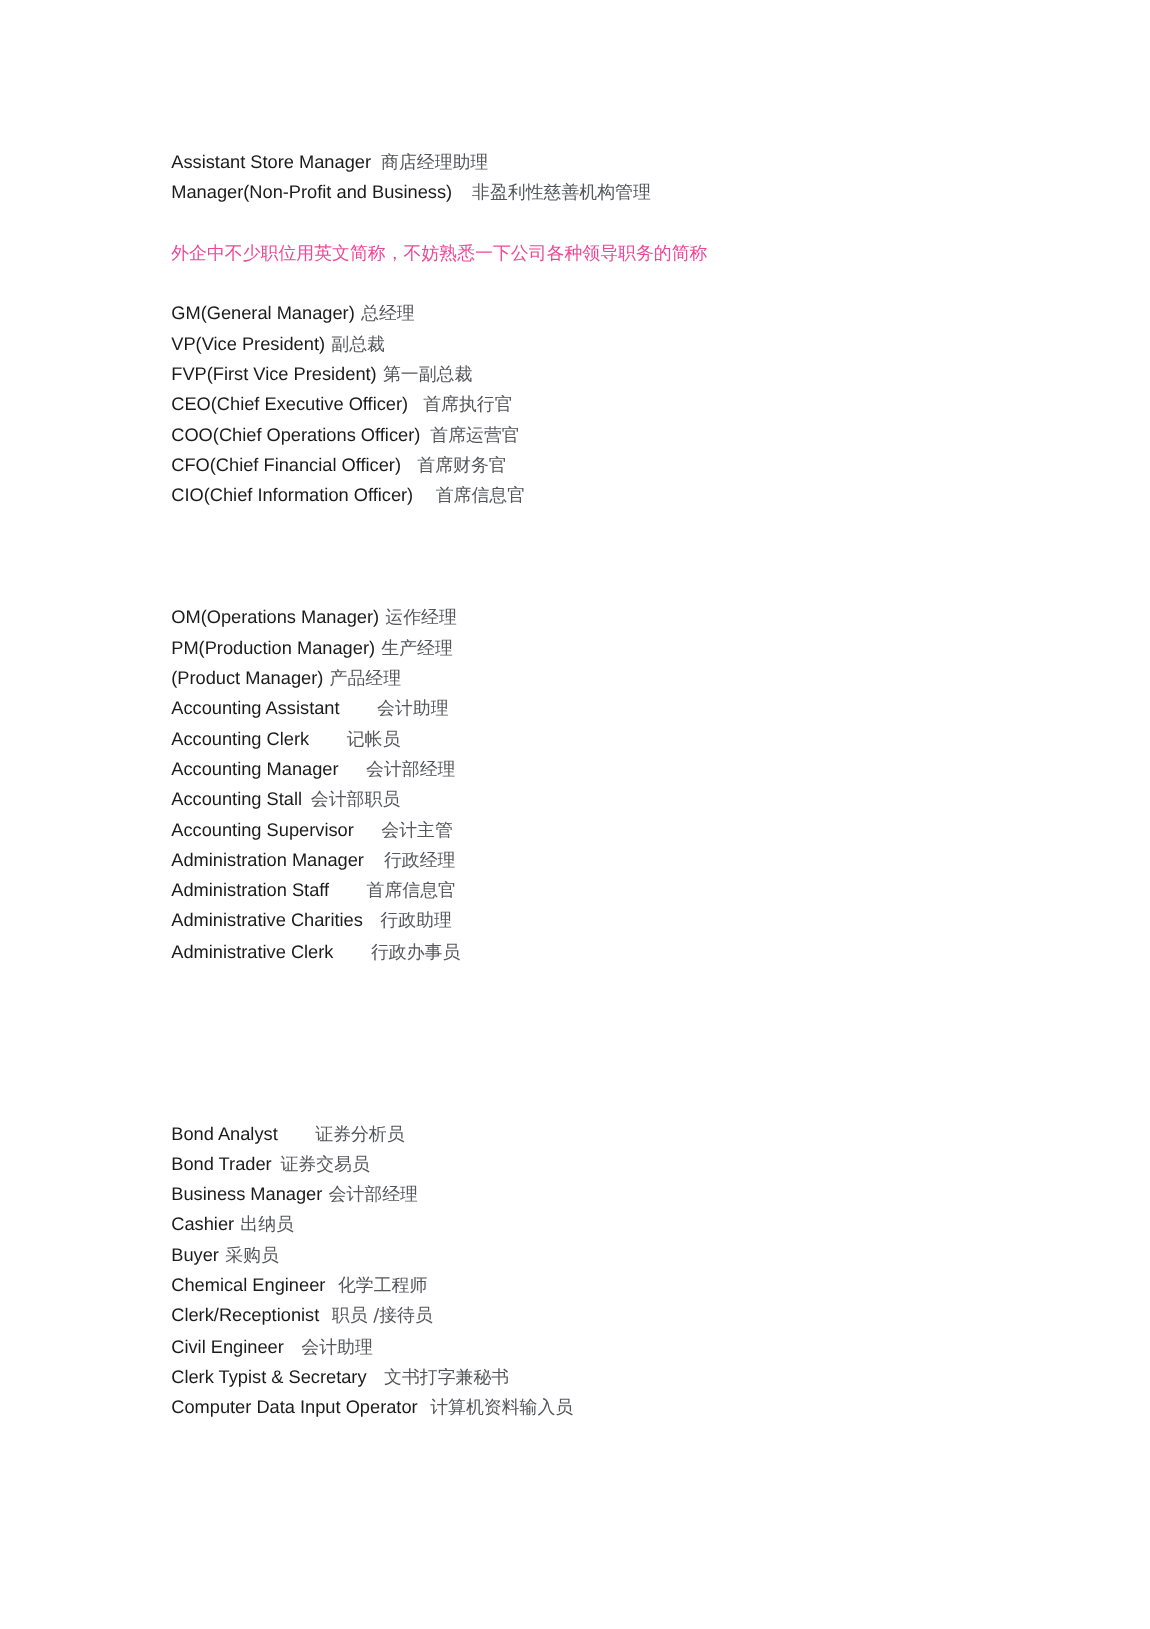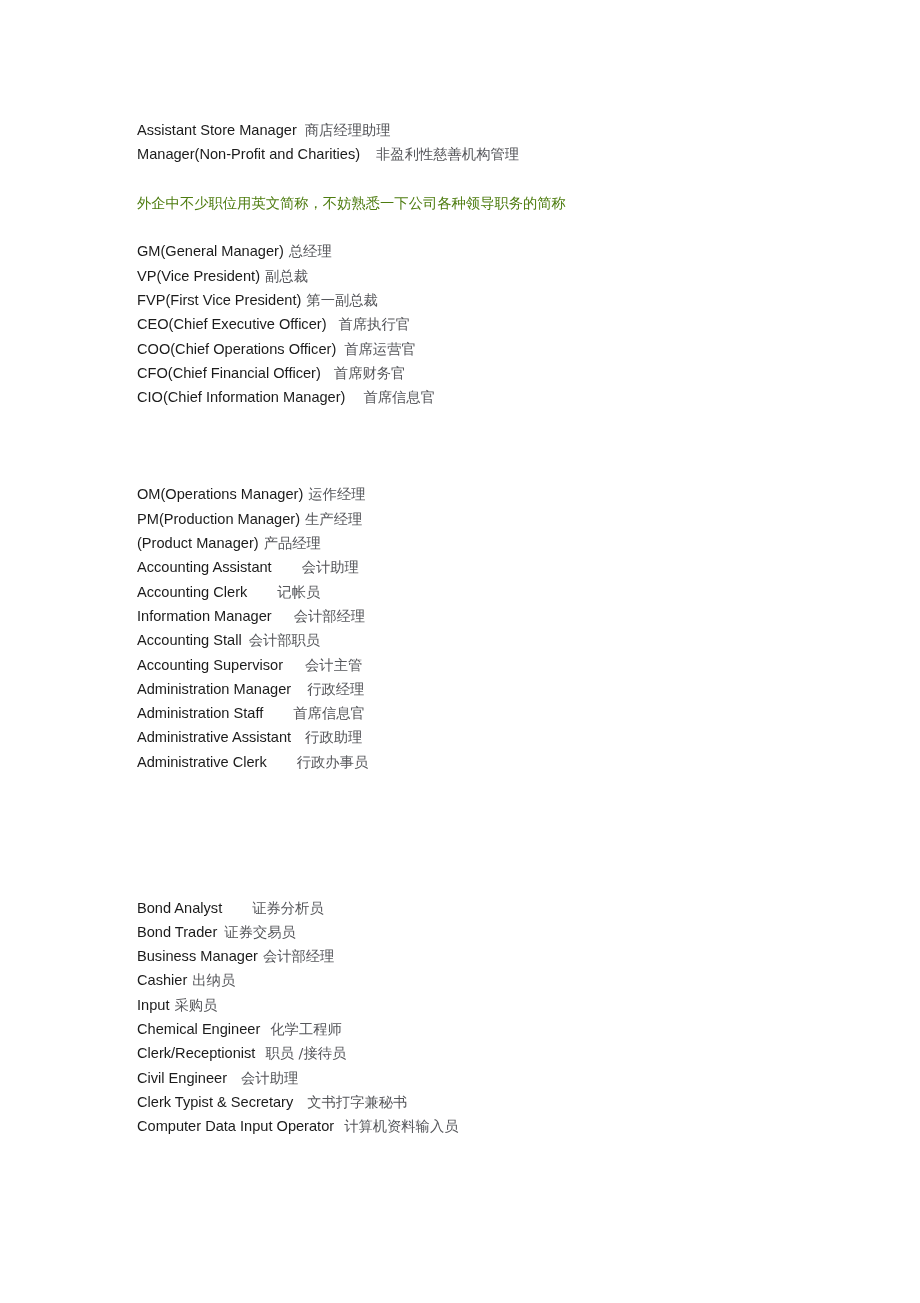--- a/index.html
+++ b/index.html
@@ -42,72 +42,72 @@
   }
   .gap {
     display: inline-block;
   }
   .intro-line {
     height: 24.3px;
     line-height: 24.3px;
     white-space: pre;
   }
   .intro-line .zh {
-    color: #4d7c0f;
+    color: #ec4899;
     font-size: 14.3px;
   }
   .spacer-1 { height: 24.3px; }
   .spacer-3 { height: 72.9px; }
   .spacer-5 { height: 121.5px; }
 </style>
 </head>
 <body>
 
 <div id="doc-page">
   <div id="doc-body">
       <div class="doc-block">
         <div class="doc-line"><span class="en">Assistant Store Manager</span><span class="gap" style="width: 8px;"></span><span class="zh">商店经理助理</span></div>
-        <div class="doc-line"><span class="en">Manager(Non-Profit and Charities)</span><span class="gap" style="width: 16px;"></span><span class="zh">非盈利性慈善机构管理</span></div>
+        <div class="doc-line"><span class="en">Manager(Non-Profit and Business)</span><span class="gap" style="width: 16px;"></span><span class="zh">非盈利性慈善机构管理</span></div>
       </div>
       <div class="spacer-1"></div>
       <div class="doc-block">
         <div class="doc-line intro-line"><span class="zh">外企中不少职位用英文简称，不妨熟悉一下公司各种领导职务的简称</span></div>
       </div>
       <div class="spacer-1"></div>
       <div class="doc-block">
         <div class="doc-line"><span class="en">GM(General Manager)</span><span class="gap" style="width: 5px;"></span><span class="zh">总经理</span></div>
         <div class="doc-line"><span class="en">VP(Vice President)</span><span class="gap" style="width: 5px;"></span><span class="zh">副总裁</span></div>
         <div class="doc-line"><span class="en">FVP(First Vice President)</span><span class="gap" style="width: 5px;"></span><span class="zh">第一副总裁</span></div>
         <div class="doc-line"><span class="en">CEO(Chief Executive Officer)</span><span class="gap" style="width: 12px;"></span><span class="zh">首席执行官</span></div>
         <div class="doc-line"><span class="en">COO(Chief Operations Officer)</span><span class="gap" style="width: 8px;"></span><span class="zh">首席运营官</span></div>
         <div class="doc-line"><span class="en">CFO(Chief Financial Officer)</span><span class="gap" style="width: 13px;"></span><span class="zh">首席财务官</span></div>
-        <div class="doc-line"><span class="en">CIO(Chief Information Manager)</span><span class="gap" style="width: 18px;"></span><span class="zh">首席信息官</span></div>
+        <div class="doc-line"><span class="en">CIO(Chief Information Officer)</span><span class="gap" style="width: 18px;"></span><span class="zh">首席信息官</span></div>
       </div>
       <div class="spacer-3"></div>
       <div class="doc-block">
         <div class="doc-line"><span class="en">OM(Operations Manager)</span><span class="gap" style="width: 5px;"></span><span class="zh">运作经理</span></div>
         <div class="doc-line"><span class="en">PM(Production Manager)</span><span class="gap" style="width: 5px;"></span><span class="zh">生产经理</span></div>
         <div class="doc-line"><span class="en">(Product Manager)</span><span class="gap" style="width: 5px;"></span><span class="zh">产品经理</span></div>
         <div class="doc-line"><span class="en">Accounting Assistant</span><span class="gap" style="width: 30px;"></span><span class="zh">会计助理</span></div>
         <div class="doc-line"><span class="en">Accounting Clerk</span><span class="gap" style="width: 30px;"></span><span class="zh">记帐员</span></div>
-        <div class="doc-line"><span class="en">Information Manager</span><span class="gap" style="width: 22px;"></span><span class="zh">会计部经理</span></div>
+        <div class="doc-line"><span class="en">Accounting Manager</span><span class="gap" style="width: 22px;"></span><span class="zh">会计部经理</span></div>
         <div class="doc-line"><span class="en">Accounting Stall</span><span class="gap" style="width: 7px;"></span><span class="zh">会计部职员</span></div>
         <div class="doc-line"><span class="en">Accounting Supervisor</span><span class="gap" style="width: 22px;"></span><span class="zh">会计主管</span></div>
         <div class="doc-line"><span class="en">Administration Manager</span><span class="gap" style="width: 16px;"></span><span class="zh">行政经理</span></div>
         <div class="doc-line"><span class="en">Administration Staff</span><span class="gap" style="width: 30px;"></span><span class="zh">首席信息官</span></div>
-        <div class="doc-line"><span class="en">Administrative Assistant</span><span class="gap" style="width: 14px;"></span><span class="zh">行政助理</span></div>
+        <div class="doc-line"><span class="en">Administrative Charities</span><span class="gap" style="width: 14px;"></span><span class="zh">行政助理</span></div>
         <div class="doc-line"><span class="en">Administrative Clerk</span><span class="gap" style="width: 30px;"></span><span class="zh">行政办事员</span></div>
       </div>
       <div class="spacer-5"></div>
       <div class="doc-block">
         <div class="doc-line"><span class="en">Bond Analyst</span><span class="gap" style="width: 30px;"></span><span class="zh">证券分析员</span></div>
         <div class="doc-line"><span class="en">Bond Trader</span><span class="gap" style="width: 7px;"></span><span class="zh">证券交易员</span></div>
         <div class="doc-line"><span class="en">Business Manager</span><span class="gap" style="width: 5px;"></span><span class="zh">会计部经理</span></div>
         <div class="doc-line"><span class="en">Cashier</span><span class="gap" style="width: 5px;"></span><span class="zh">出纳员</span></div>
-        <div class="doc-line"><span class="en">Input</span><span class="gap" style="width: 5px;"></span><span class="zh">采购员</span></div>
+        <div class="doc-line"><span class="en">Buyer</span><span class="gap" style="width: 5px;"></span><span class="zh">采购员</span></div>
         <div class="doc-line"><span class="en">Chemical Engineer</span><span class="gap" style="width: 10px;"></span><span class="zh">化学工程师</span></div>
         <div class="doc-line"><span class="en">Clerk/Receptionist</span><span class="gap" style="width: 10px;"></span><span class="zh">职员 /接待员</span></div>
         <div class="doc-line"><span class="en">Civil Engineer</span><span class="gap" style="width: 14px;"></span><span class="zh">会计助理</span></div>
         <div class="doc-line"><span class="en">Clerk Typist &amp; Secretary</span><span class="gap" style="width: 14px;"></span><span class="zh">文书打字兼秘书</span></div>
         <div class="doc-line"><span class="en">Computer Data Input Operator</span><span class="gap" style="width: 10px;"></span><span class="zh">计算机资料输入员</span></div>
       </div>
     </div>
 </div>
 
 </body></html>

